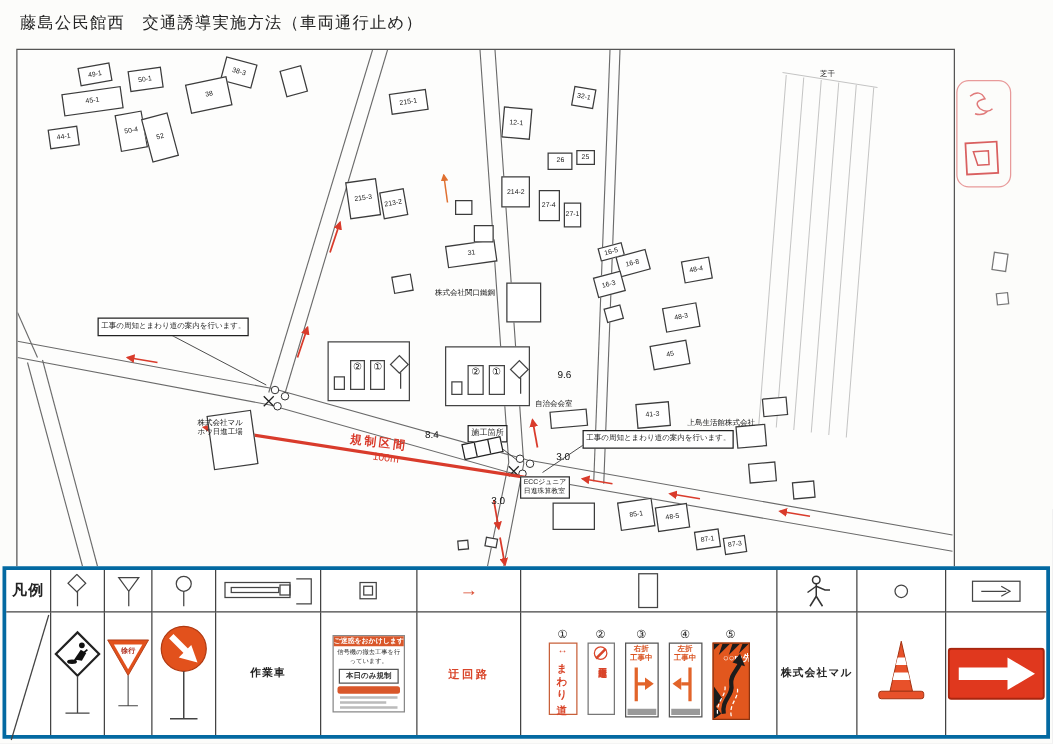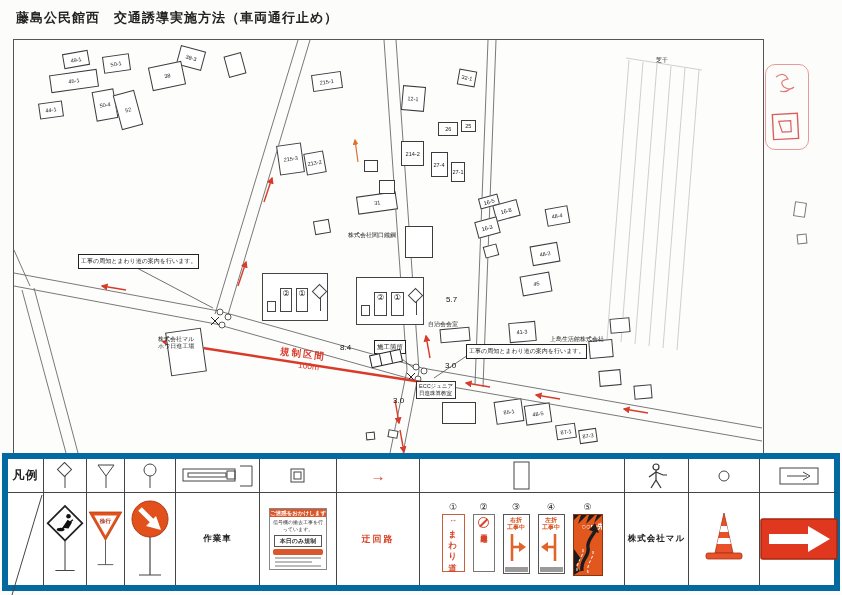--- a/index.html
+++ b/index.html
@@ -1,19 +1,19 @@
 <!DOCTYPE html>
 <html><head>
 <meta charset="utf-8">
 <style>
   html,body{margin:0;padding:0;background:#e9e9e9;}
   .page{position:relative;width:842px;height:595px;background:#fcfcfa;overflow:hidden;
         font-family:"Liberation Sans","DejaVu Sans",sans-serif;color:#222;}
   
-  .hdr-title{position:absolute;left:16px;top:9px;font-size:13px;font-weight:700;letter-spacing:1px;}
+  .hdr-title{position:absolute;left:16px;top:9px;font-size:13px;font-weight:400;letter-spacing:1px;}
   .hdr-note{position:absolute;left:474px;top:9px;font-size:13px;font-weight:600;letter-spacing:1px;}
   
   .map{position:absolute;left:13px;top:39px;width:749px;height:414px;border:1px solid #555;background:#fdfdfc;}
   .map svg.base{position:absolute;left:0;top:0;}
   .bld{position:absolute;background:#fff;border:1px solid #3c3c3c;display:flex;align-items:center;justify-content:center;box-sizing:border-box;}
   .bld span{font-size:6px;color:#1a1a1a;white-space:nowrap;transform:scale(.92);}
   .mtext{position:absolute;font-size:6px;color:#1a1a1a;white-space:nowrap;line-height:1.1;}
   .wlabel{position:absolute;font-size:8px;color:#111;}
   .callout{position:absolute;border:1px solid #222;background:#fff;font-size:6px;line-height:13px;
            text-align:center;white-space:nowrap;padding:0 2px;z-index:4;}
@@ -33,21 +33,21 @@
   .truck{position:absolute;left:356px;top:312px;width:30px;height:11px;border:1px solid #222;
          transform:rotate(-12deg);display:flex;z-index:4;background:#fff;}
   .truck i{flex:1;border-right:1px solid #222;}
   .truck i:last-child{border-right:none;}
   .eccbox{position:absolute;left:402px;top:341px;border:1px solid #333;background:#fff;font-size:5.5px;
           line-height:1.25;padding:1px 2px;z-index:4;white-space:nowrap;}
   
   .stamp{position:absolute;left:765px;top:64px;width:42px;height:84px;border:1.5px solid #e89a9a;border-radius:10px;z-index:2;}
   .frag{position:absolute;border:1px solid #777;background:#fff;}
   
-  .lg{position:absolute;left:2px;top:453px;width:838px;height:138px;border:6px solid #0369a1;box-sizing:border-box;
+  .lg{position:absolute;left:2px;top:453px;width:838px;height:138px;border:3px solid #0369a1;box-sizing:border-box;
       display:grid;grid-template-columns:36px 43px 38px 51px 84px 77px 83px 205px 64px 71px 1fr;
       grid-template-rows:34px 1fr;background:#fff;}
   .lc{border-right:1px solid #444;display:flex;align-items:center;justify-content:center;position:relative;box-sizing:border-box;}
   .r1{border-bottom:1px solid #444;}
   .lc:nth-child(11n){border-right:none;}
   .lc.nr{border-right:none;}
   .legend-title{font-size:12px;font-weight:600;letter-spacing:1px;}
   .cellword{font-size:8.5px;font-weight:700;letter-spacing:1px;}
   .detour-word{font-size:9px;font-weight:700;color:#d9452a;letter-spacing:2px;}
   .redarrow{color:#d9452a;font-size:15px;font-weight:700;}
@@ -261,21 +261,21 @@
         <div class="bld" style="left: 352px; top: 392px; width: 9px; height: 8px; transform: rotate(-5deg);"></div>
       </div>
     <div id="map-texts">
         <div class="mtext" style="left: 144px; top: 296px;">株式会社マル</div>
         <div class="mtext" style="left: 144px; top: 303px;">ホウ日進工場</div>
         <div class="mtext" style="left: 334px; top: 192px;">株式会社関口鐵鋼</div>
         <div class="mtext" style="left: 536px; top: 296px;">上島生活館株式会社</div>
         <div class="mtext" style="left: 414px; top: 281px;">自治会会室</div>
         <div class="mtext" style="left: 642px; top: 17px;">芝干</div>
         <div class="wlabel" style="left: 326px; top: 303px;">8.4</div>
-        <div class="wlabel" style="left: 432px; top: 255px;">5.7</div>
+        <div class="wlabel" style="left: 432px; top: 255px;">9.6</div>
         <div class="wlabel" style="left: 431px; top: 321px;">3.0</div>
         <div class="wlabel" style="left: 379px; top: 356px;">3.0</div>
       </div>
 
     <div class="callout" style="left:64px;top:214px;">工事の周知とまわり道の案内を行います。</div>
     <div class="callout" style="left:452px;top:304px;">工事の周知とまわり道の案内を行います。</div>
     <div class="sitebox" style="left:360px;top:300px;">施工箇所</div>
 
     <div class="inset" style="left:248px;top:233px;width:66px;height:48px;">
       <div class="isq"></div>

